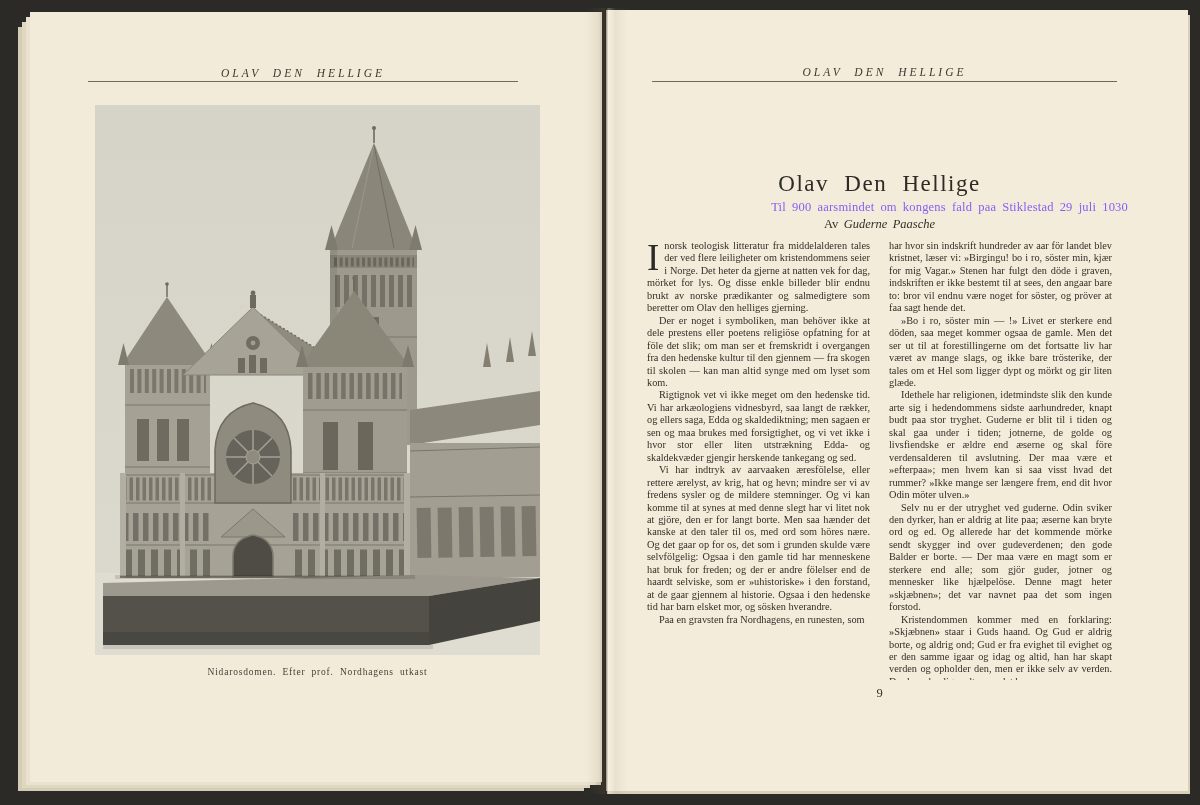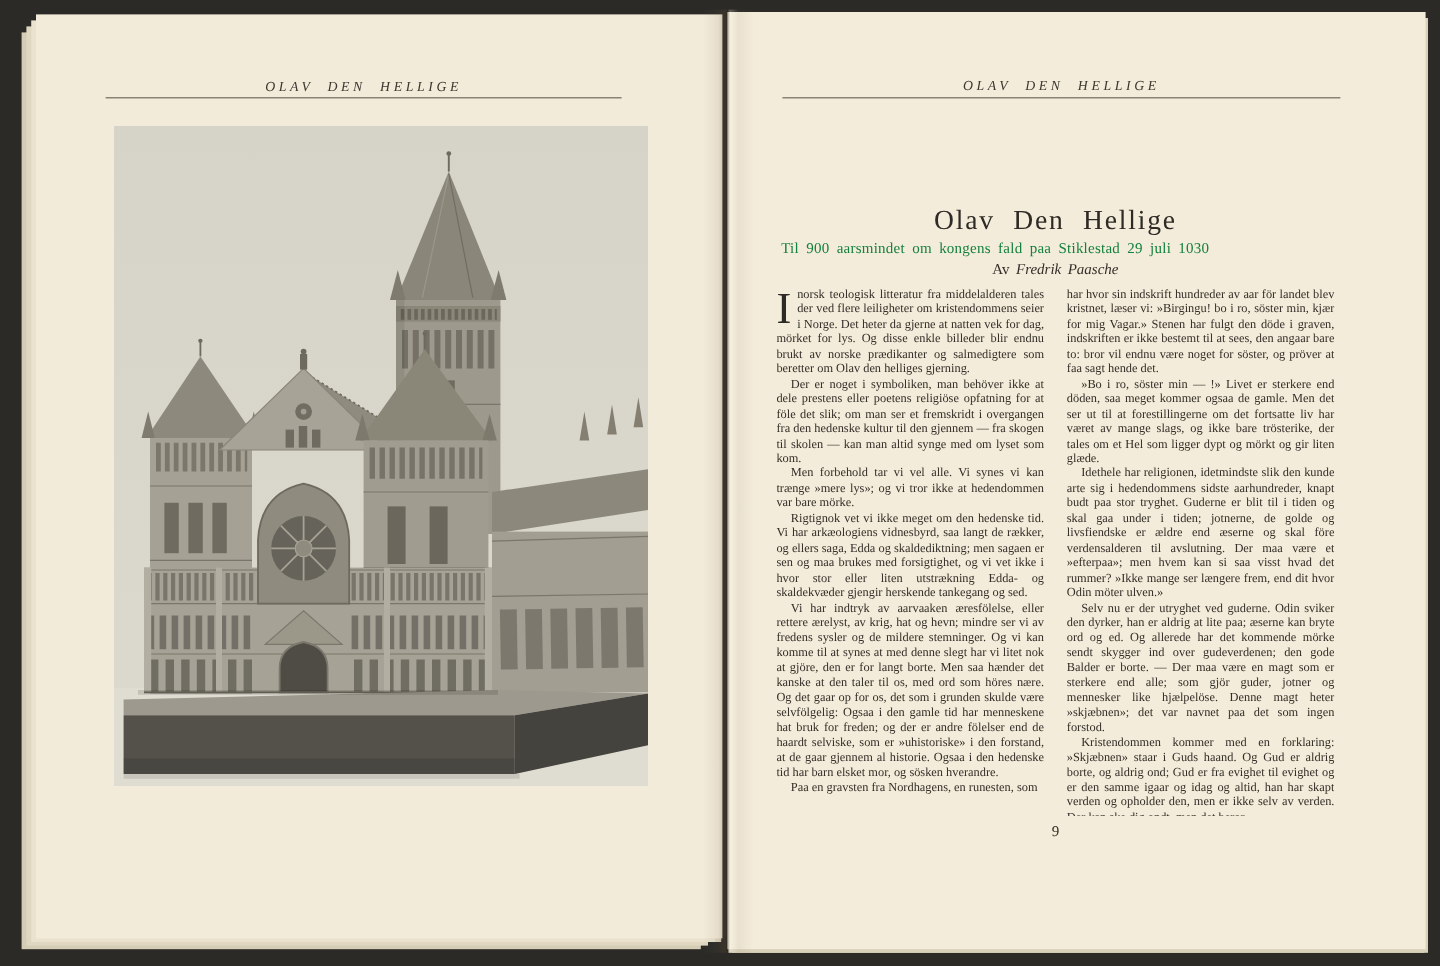--- a/index.html
+++ b/index.html
@@ -45,22 +45,22 @@
     position:absolute;left:65px;top:655px;width:445px;text-align:center;
     font-size:9.5px;letter-spacing:0.8px;word-spacing:3px;color:#45413a;
   }
 
   .title{
     position:absolute;left:41px;width:465px;top:161px;margin:0;
     font-size:23px;font-weight:normal;letter-spacing:1.5px;word-spacing:0.35em;
     text-align:center;color:#2e2a25;
   }
   .subtitle{
-    position:absolute;left:45px;width:465px;top:190px;
-    font-size:12.5px;word-spacing:0.22em;letter-spacing:0.2px;text-align:left;color:#15803d;
+    position:absolute;left:57px;width:465px;top:190px;
+    font-size:12.5px;word-spacing:0.22em;letter-spacing:0.2px;text-align:right;color:#8b5cf6;
   }
   .byline{
     position:absolute;left:41px;width:465px;top:207px;
     font-size:12.5px;word-spacing:0.18em;text-align:center;color:#332e28;
   }
   .byline .author{font-style:italic;}
 
   .columns{
     position:absolute;left:41px;top:230px;width:466px;height:440px;
     display:flex;gap:19px;
@@ -211,38 +211,38 @@
         <g>
           <polygon points="8,491 334,491 445,473 322,470 8,478" fill="#9d998e"></polygon>
           <rect x="20" y="470" width="300" height="4" fill="#000000" opacity="0.12"></rect>
           <polygon points="8,491 334,491 334,540 8,540" fill="#54514a"></polygon>
           <polygon points="334,491 445,473 445,516 334,540" fill="#45433d"></polygon>
           <rect x="8" y="527" width="326" height="13" fill="#000000" opacity="0.12"></rect>
           <rect x="8" y="540" width="330" height="4" fill="#000000" opacity="0.10"></rect>
         </g>
       </svg>
     </figure>
+    <figcaption class="figure-caption">Nidarosdomen. Efter prof. Nordhagens utkast</figcaption>
   </div>
 
   <div class="page page-right">
     <div class="running-head">OLAV DEN HELLIGE</div>
     <div class="head-rule"></div>
 
     <h1 class="title">Olav Den Hellige</h1>
     <div class="subtitle">Til 900 aarsmindet om kongens fald paa Stiklestad 29 juli 1030</div>
     <div class="byline">
       <span>Av</span>
-      <span class="author">Fredrik Paasche</span>
+      <span class="author">Guderne Paasche</span>
     </div>
 
     <div class="columns">
       <div class="col">
           <p class="flush"><span class="dropcap">I</span>norsk teologisk litteratur fra middelalderen tales der ved flere leiligheter om kristendommens seier i Norge. Det heter da gjerne at natten vek for dag, mörket for lys. Og disse enkle billeder blir endnu brukt av norske prædikanter og salmedigtere som beretter om Olav den helliges gjerning.</p>
           <p>Der er noget i symboliken, man behöver ikke at dele prestens eller poetens religiöse opfatning for at föle det slik; om man ser et fremskridt i overgangen fra den hedenske kultur til den gjennem — fra skogen til skolen — kan man altid synge med om lyset som kom.</p>
-          <p>Men forbehold tar vi vel alle. Vi synes vi kan trænge »mere lys»; og vi tror ikke at hedendommen var bare mörke.</p>
           <p>Rigtignok vet vi ikke meget om den hedenske tid. Vi har arkæologiens vidnesbyrd, saa langt de rækker, og ellers saga, Edda og skaldediktning; men sagaen er sen og maa brukes med forsigtighet, og vi vet ikke i hvor stor eller liten utstrækning Edda- og skaldekvæder gjengir herskende tankegang og sed.</p>
           <p>Vi har indtryk av aarvaaken æresfölelse, eller rettere ærelyst, av krig, hat og hevn; mindre ser vi av fredens sysler og de mildere stemninger. Og vi kan komme til at synes at med denne slegt har vi litet nok at gjöre, den er for langt borte. Men saa hænder det kanske at den taler til os, med ord som höres nære. Og det gaar op for os, det som i grunden skulde være selvfölgelig: Ogsaa i den gamle tid har menneskene hat bruk for freden; og der er andre fölelser end de haardt selviske, som er »uhistoriske» i den forstand, at de gaar gjennem al historie. Ogsaa i den hedenske tid har barn elsket mor, og sösken hverandre.</p>
           <p>Paa en gravsten fra Nordhagens, en runesten, som</p>
         </div>
       <div class="col">
           <p class="flush">har hvor sin indskrift hundreder av aar för landet blev kristnet, læser vi: »Birgingu! bo i ro, söster min, kjær for mig Vagar.» Stenen har fulgt den döde i graven, indskriften er ikke bestemt til at sees, den angaar bare to: bror vil endnu være noget for söster, og pröver at faa sagt hende det.</p>
           <p>»Bo i ro, söster min — !» Livet er sterkere end döden, saa meget kommer ogsaa de gamle. Men det ser ut til at forestillingerne om det fortsatte liv har været av mange slags, og ikke bare trösterike, der tales om et Hel som ligger dypt og mörkt og gir liten glæde.</p>
           <p>Idethele har religionen, idetmindste slik den kunde arte sig i hedendommens sidste aarhundreder, knapt budt paa stor tryghet. Guderne er blit til i tiden og skal gaa under i tiden; jotnerne, de golde og livsfiendske er ældre end æserne og skal före verdensalderen til avslutning. Der maa være et »efterpaa»; men hvem kan si saa visst hvad det rummer? »Ikke mange ser længere frem, end dit hvor Odin möter ulven.»</p>
           <p>Selv nu er der utryghet ved guderne. Odin sviker den dyrker, han er aldrig at lite paa; æserne kan bryte ord og ed. Og allerede har det kommende mörke sendt skygger ind over gudeverdenen; den gode Balder er borte. — Der maa være en magt som er sterkere end alle; som gjör guder, jotner og mennesker like hjælpelöse. Denne magt heter »skjæbnen»; det var navnet paa det som ingen forstod.</p>
           <p>Kristendommen kommer med en forklaring: »Skjæbnen» staar i Guds haand. Og Gud er aldrig borte, og aldrig ond; Gud er fra evighet til evighet og er den samme igaar og idag og altid, han har skapt verden og opholder den, men er ikke selv av verden. Der kan ske dig ondt, men det beror</p>

